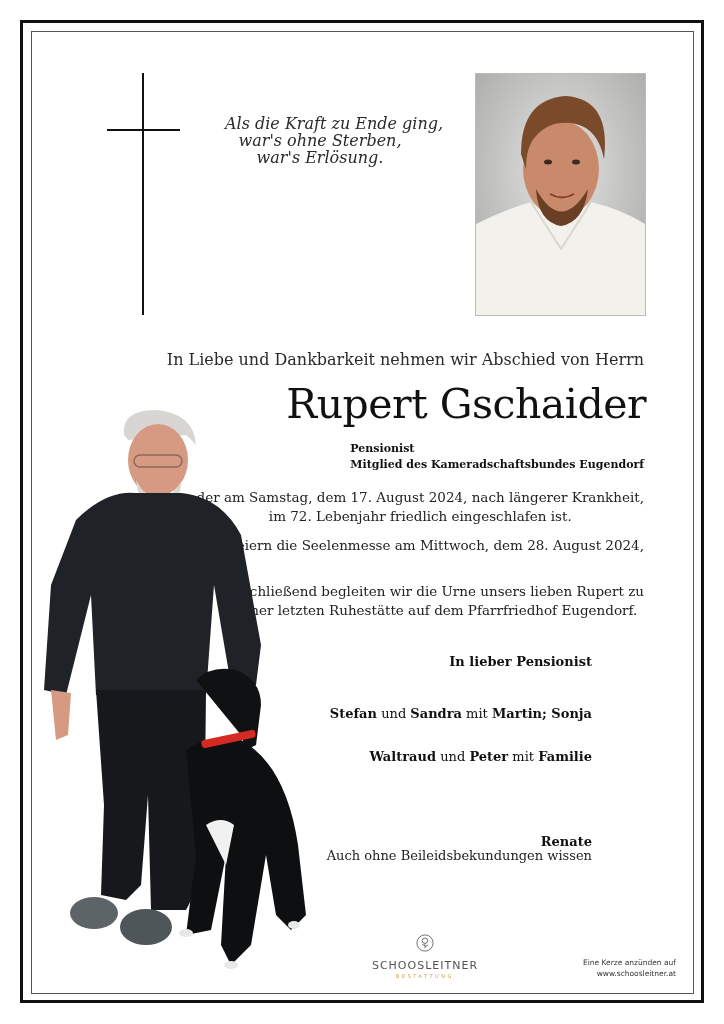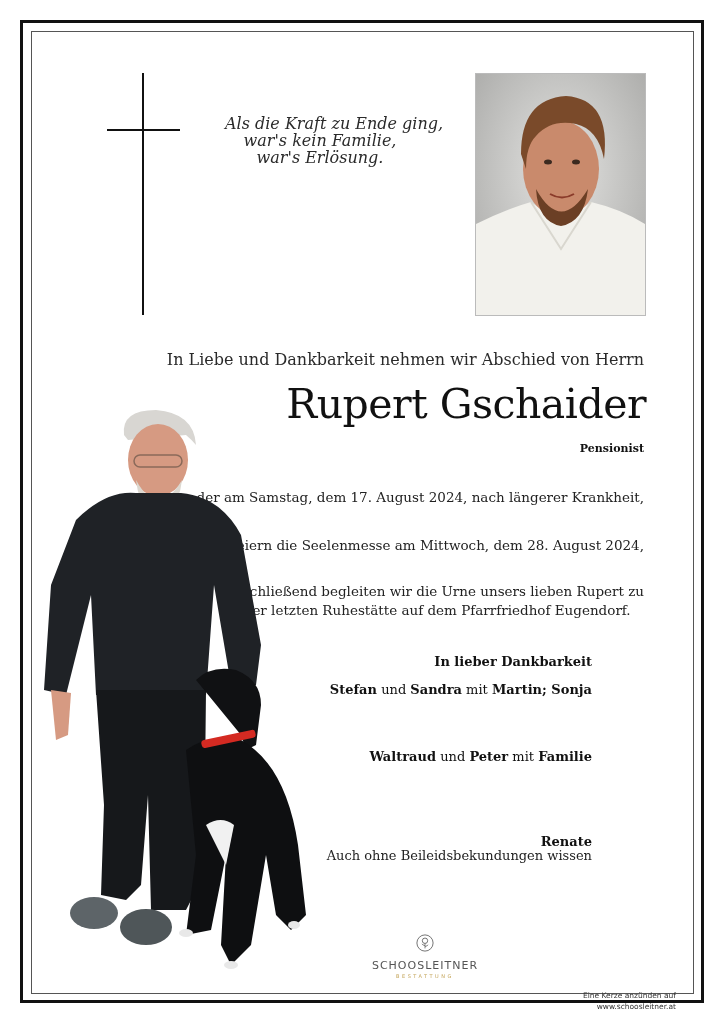--- a/index.html
+++ b/index.html
@@ -16,51 +16,51 @@
            line-height:17px; color:#2a2a2a; }
   .motto div { white-space:nowrap; }
   .portrait { position:absolute; left:475px; top:73px; width:169px; height:241px;
               border:1px solid #bbb; overflow:hidden; }
   .intro { position:absolute; right:80px; top:350px; font-family:"DejaVu Serif", serif;
            font-size:16px; color:#2a2a2a; white-space:nowrap; }
   .name { position:absolute; right:78px; top:380px; font-family:"DejaVu Serif", serif;
           font-size:41px; font-weight:normal; color:#111; white-space:nowrap; letter-spacing:-0.5px; }
   .occupation { position:absolute; right:80px; top:441px; font-size:11px; font-weight:bold;
                 color:#111; line-height:16px; white-space:nowrap; }
-  .para { position:absolute; right:80px; font-size:13.5px; line-height:19px; text-align:left;
+  .para { position:absolute; right:80px; font-size:13.5px; line-height:19px; text-align:center;
           color:#222; white-space:nowrap; }
   .p1 { top:488px; } .p2 { top:536px; } .p3 { top:582px; }
   .remember { position:absolute; right:132px; top:654px; font-size:13px; font-weight:bold; color:#111; white-space:nowrap; }
   .mourner { position:absolute; right:132px; font-size:13px; color:#111; white-space:nowrap; }
   .mourner b { font-weight:bold; }
-  .m1 { top:682px; } .m2 { top:749px; } .m3 { top:834px;text-align:right; }
+  .m1 { top:706px; } .m2 { top:749px; } .m3 { top:834px;text-align:right; }
   .closing { position:absolute; right:132px; top:846px; font-size:13px; line-height:19px;
              text-align:center; color:#222; white-space:nowrap; }
   .logo { position:absolute; left:365px; top:934px; width:120px; text-align:center; }
   .logo-emblem { width:18px; height:18px; margin:0 auto 3px auto; }
   .logo-name { font-family:"DejaVu Sans", sans-serif; font-size:11px; letter-spacing:1px; color:#555; }
   .logo-sub { font-family:"DejaVu Sans", sans-serif; font-size:5px; letter-spacing:2.5px; color:#c4a55a; margin-top:1px; }
-  .candle { position:absolute; right:48px; top:990px; text-align:right;
+  .candle { position:absolute; right:48px; top:957px; text-align:right;
             font-family:"DejaVu Sans", sans-serif; font-size:7.5px; line-height:11px; color:#333; white-space:nowrap; }
   .fullbody { position:absolute; left:36px; top:405px; width:280px; height:575px; }
 </style>
 </head>
 <body>
 
 <div class="outer-frame"></div>
 <div class="inner-frame"></div>
 
 <div>
   <div class="cross-v"></div>
   <div class="cross-h"></div>
 </div>
 
 <div class="motto">
   <div>Als die Kraft zu Ende ging,</div>
-  <div>war's kein Familie,</div>
+  <div>war's ohne Sterben,</div>
   <div>war's Erlösung.</div>
 </div>
 
 <div class="portrait" title="Portrait photo of Rupert Gschaider">
   <svg width="169" height="241" viewBox="0 0 169 241">
     <defs>
       <radialGradient id="bgp" cx="50%" cy="40%" r="70%">
         <stop offset="0%" stop-color="#e4e4e2"></stop>
         <stop offset="100%" stop-color="#a9a9a7"></stop>
       </radialGradient>
@@ -74,34 +74,36 @@
     <ellipse cx="72" cy="88" rx="4" ry="2.5" fill="#3b2a20"></ellipse>
     <ellipse cx="100" cy="88" rx="4" ry="2.5" fill="#3b2a20"></ellipse>
     <path d="M74 120 Q86 127 98 120" stroke="#8a3b2a" stroke-width="2" fill="none"></path>
   </svg>
 </div>
 
 <div class="intro">In Liebe und Dankbarkeit nehmen wir Abschied von Herrn</div>
 <div class="name">Rupert Gschaider</div>
 <div class="occupation">
   <div>Pensionist</div>
+  <div>Mitglied des Kameradschaftsbundes Eugendorf</div>
 </div>
 
 <div class="para p1">
   <div>der am Samstag, dem 17. August 2024, nach längerer Krankheit,</div>
+  <div>im 72. Lebenjahr friedlich eingeschlafen ist.</div>
 </div>
 <div class="para p2">
   <div>Wir feiern die Seelenmesse am Mittwoch, dem 28. August 2024,</div>
 </div>
 <div class="para p3">
   <div>Anschließend begleiten wir die Urne unsers lieben Rupert zu</div>
   <div>seiner letzten Ruhestätte auf dem Pfarrfriedhof Eugendorf.</div>
 </div>
 
-<div class="remember">In lieber Dankbarkeit</div>
+<div class="remember">In lieber Pensionist</div>
 
 <div class="mourner m1"><b>Stefan</b><span> und </span><b>Sandra</b><span> mit </span><b>Martin; Sonja</b></div>
 <div class="mourner m2"><b>Waltraud</b><span> und </span><b>Peter</b><span> mit </span><b>Familie</b></div>
 <div class="mourner m3"><b>Renate</b></div>
 
 <div class="closing">
   <div>Auch ohne Beileidsbekundungen wissen</div>
 </div>
 
 <div class="fullbody" title="Photo of Rupert Gschaider standing with his black dog">

